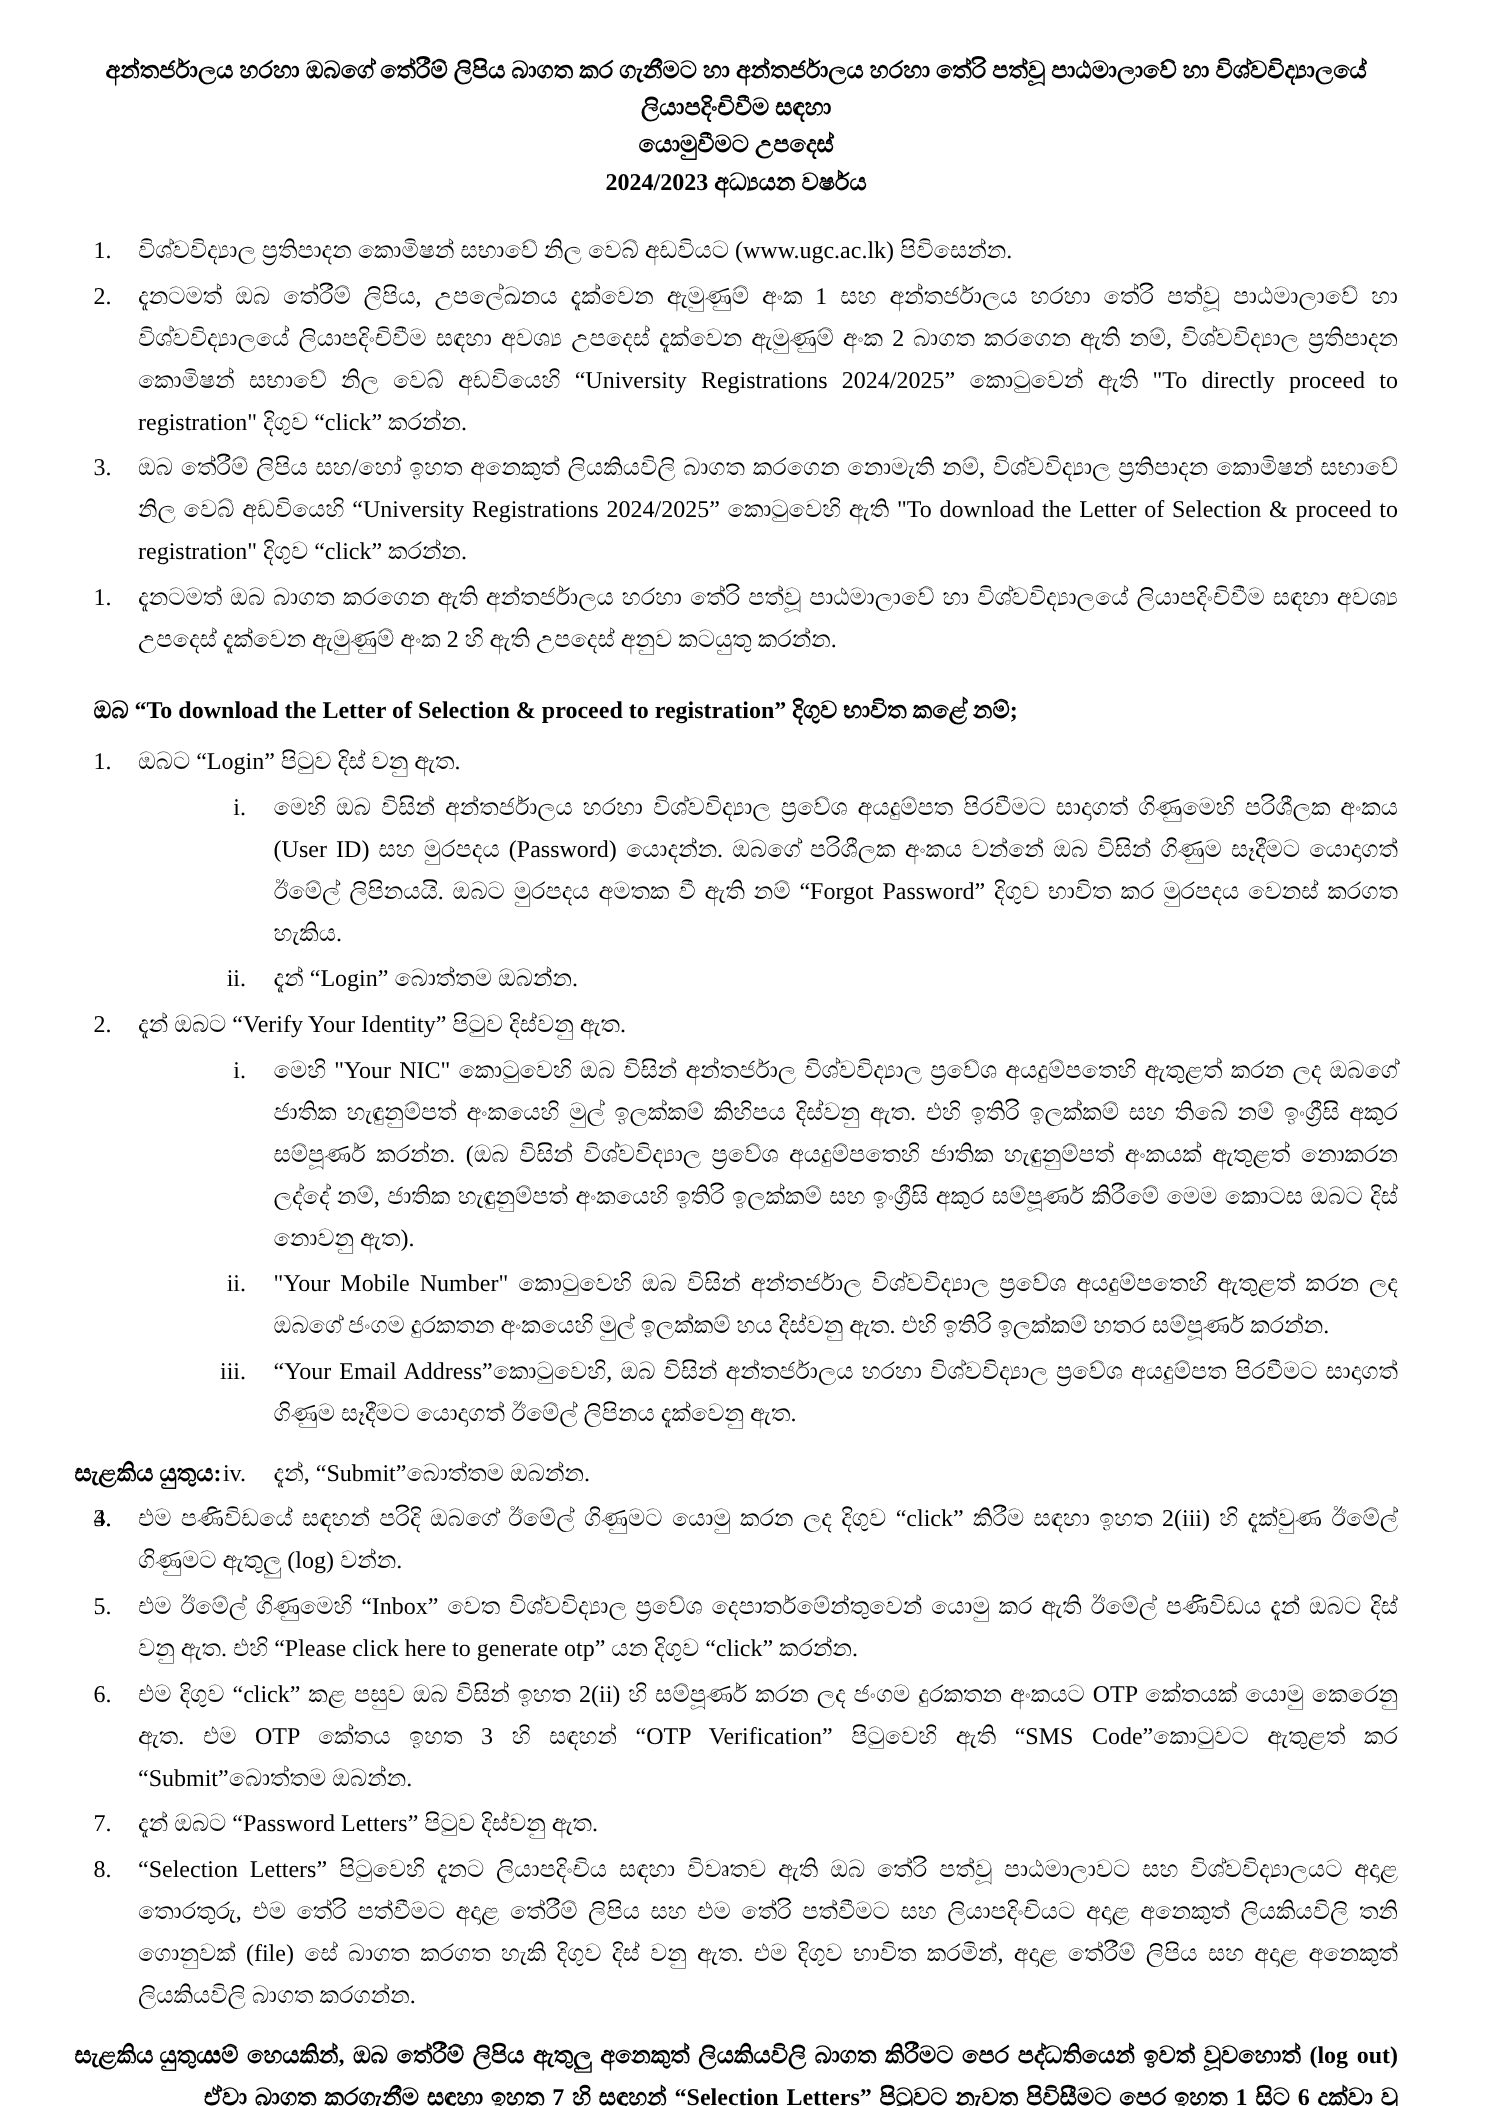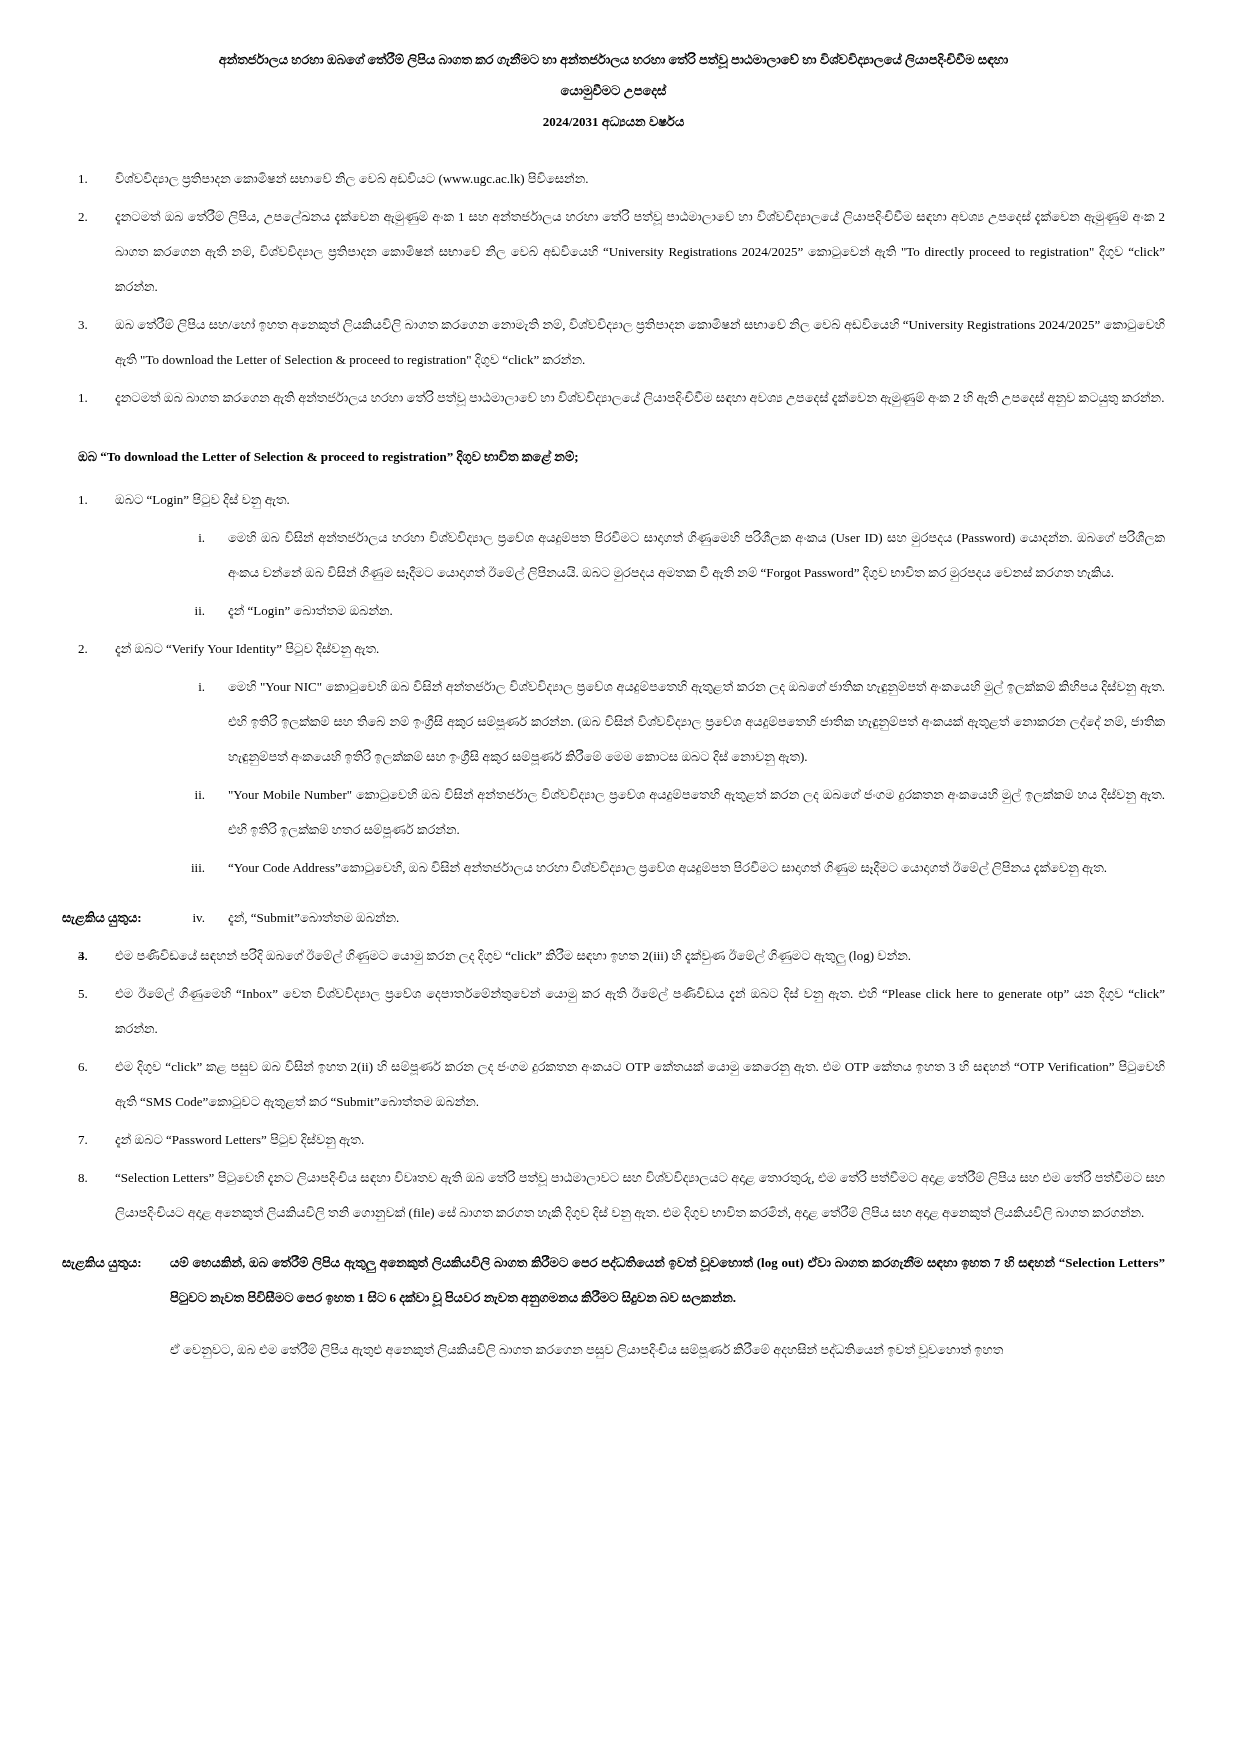--- a/index.html
+++ b/index.html
@@ -1,19 +1,19 @@
 <!DOCTYPE html>
 <html><head>
 <meta charset="utf-8">
 <style>
   html,body{margin:0;padding:0;background:#9a9a9a;}
   .page{
     width:1241px;height:1755px;background:#ffffff;color:#000;margin:0 auto;
     font-family:"Liberation Serif","DejaVu Serif",serif;
-    font-size:13px;box-sizing:border-box;
+    font-size:20px;box-sizing:border-box;
     padding:44px 76px 0 62px;overflow:hidden;
   }
   .blk{line-height:35px;}
   .b-t1,.b-t2,.b-t3{text-align:center;font-weight:bold;line-height:31px;}
   .b-t3{margin-bottom:24px;}
   .b-item{position:relative;margin-left:16px;padding-left:37px;text-align:justify;margin-top:3px;}
   .b-item > .marker{position:absolute;left:0;top:0;width:34px;}
   .b-sub{position:relative;margin-left:16px;padding-left:150px;text-align:justify;margin-top:3px;}
   .b-sub > .marker{position:absolute;left:85px;top:0;width:42px;text-align:right;}
   .b-head{font-weight:bold;margin:24px 0 8px 16px;}
@@ -22,33 +22,33 @@
   .b-notep{padding-left:108px;text-align:justify;margin:17px 0 8px 0;}
   .bold{font-weight:bold;}
 </style>
 </head>
 <body>
 
 <div class="page">
   <div id="doc-body">
       <div class="blk b-t1"><span class="bold">අන්තර්ජාලය හරහා ඔබගේ තේරීම් ලිපිය බාගත කර ගැනීමට හා අන්තර්ජාලය හරහා තේරි පත්වූ පාඨමාලාවේ හා විශ්වවිද්‍යාලයේ ලියාපදිංචිවීම සඳහා</span></div>
       <div class="blk b-t2"><span class="bold">යොමුවීමට උපදෙස්</span></div>
-      <div class="blk b-t3"><span class="bold">2024/2031 අධ්‍යයන වර්ෂය</span></div>
+      <div class="blk b-t3"><span class="bold">2024/2023 අධ්‍යයන වර්ෂය</span></div>
       <div class="blk b-item"><span class="marker">1.</span><span>විශ්වවිද්‍යාල ප්‍රතිපාදන කොමිෂන් සභාවේ නිල වෙබ් අඩවියට (www.ugc.ac.lk) පිවිසෙන්න.</span></div>
       <div class="blk b-item"><span class="marker">2.</span><span>දැනටමත් ඔබ තේරීම් ලිපිය, උපලේඛනය දැක්වෙන ඇමුණුම් අංක 1 සහ අන්තර්ජාලය හරහා තේරි පත්වූ පාඨමාලාවේ හා විශ්වවිද්‍යාලයේ ලියාපදිංචිවීම සඳහා අවශ්‍ය උපදෙස් දැක්වෙන ඇමුණුම් අංක 2 බාගත කරගෙන ඇති නම්, විශ්වවිද්‍යාල ප්‍රතිපාදන කොමිෂන් සභාවේ නිල වෙබ් අඩවියෙහි “University Registrations 2024/2025” කොටුවෙන් ඇති "To directly proceed to registration" දිගුව “click” කරන්න.</span></div>
       <div class="blk b-item"><span class="marker">3.</span><span>ඔබ තේරීම් ලිපිය සහ/හෝ ඉහත අනෙකුත් ලියකියවිලි බාගත කරගෙන නොමැති නම්, විශ්වවිද්‍යාල ප්‍රතිපාදන කොමිෂන් සභාවේ නිල වෙබ් අඩවියෙහි “University Registrations 2024/2025” කොටුවෙහි ඇති "To download the Letter of Selection &amp; proceed to registration" දිගුව “click” කරන්න.</span></div>
       <div class="blk b-item"><span class="marker">1.</span><span>දැනටමත් ඔබ බාගත කරගෙන ඇති අන්තර්ජාලය හරහා තේරි පත්වූ පාඨමාලාවේ හා විශ්වවිද්‍යාලයේ ලියාපදිංචිවීම සඳහා අවශ්‍ය උපදෙස් දැක්වෙන ඇමුණුම් අංක 2 හි ඇති උපදෙස් අනුව කටයුතු කරන්න.</span></div>
       <div class="blk b-head"><span class="bold">ඔබ “To download the Letter of Selection &amp; proceed to registration” දිගුව භාවිත කළේ නම්;</span></div>
       <div class="blk b-item"><span class="marker">1.</span><span>ඔබට “Login” පිටුව දිස් වනු ඇත.</span></div>
       <div class="blk b-sub"><span class="marker">i.</span><span>මෙහි ඔබ විසින් අන්තර්ජාලය හරහා විශ්වවිද්‍යාල ප්‍රවේශ අයදුම්පත පිරවීමට සාදාගත් ගිණුමෙහි පරිශීලක අංකය (User ID) සහ මුරපදය (Password) යොදන්න. ඔබගේ පරිශීලක අංකය වන්නේ ඔබ විසින් ගිණුම සෑදීමට යොදාගත් ඊමේල් ලිපිනයයි. ඔබට මුරපදය අමතක වී ඇති නම් “Forgot Password” දිගුව භාවිත කර මුරපදය වෙනස් කරගත හැකිය.</span></div>
       <div class="blk b-sub"><span class="marker">ii.</span><span>දැන් “Login” බොත්තම ඔබන්න.</span></div>
       <div class="blk b-item"><span class="marker">2.</span><span>දැන් ඔබට “Verify Your Identity” පිටුව දිස්වනු ඇත.</span></div>
       <div class="blk b-sub"><span class="marker">i.</span><span>මෙහි "Your NIC" කොටුවෙහි ඔබ විසින් අන්තර්ජාල විශ්වවිද්‍යාල ප්‍රවේශ අයදුම්පතෙහි ඇතුළත් කරන ලද ඔබගේ ජාතික හැඳුනුම්පත් අංකයෙහි මුල් ඉලක්කම් කිහිපය දිස්වනු ඇත. එහි ඉතිරි ඉලක්කම් සහ තිබේ නම් ඉංග්‍රීසි අකුර සම්පූර්ණ කරන්න. (ඔබ විසින් විශ්වවිද්‍යාල ප්‍රවේශ අයදුම්පතෙහි ජාතික හැඳුනුම්පත් අංකයක් ඇතුළත් නොකරන ලද්දේ නම්, ජාතික හැඳුනුම්පත් අංකයෙහි ඉතිරි ඉලක්කම් සහ ඉංග්‍රීසි අකුර සම්පූර්ණ කිරීමේ මෙම කොටස ඔබට දිස් නොවනු ඇත).</span></div>
       <div class="blk b-sub"><span class="marker">ii.</span><span>"Your Mobile Number" කොටුවෙහි ඔබ විසින් අන්තර්ජාල විශ්වවිද්‍යාල ප්‍රවේශ අයදුම්පතෙහි ඇතුළත් කරන ලද ඔබගේ ජංගම දුරකතන අංකයෙහි මුල් ඉලක්කම් හය දිස්වනු ඇත. එහි ඉතිරි ඉලක්කම් හතර සම්පූර්ණ කරන්න.</span></div>
-      <div class="blk b-sub"><span class="marker">iii.</span><span>“Your Code Address”කොටුවෙහි, ඔබ විසින් අන්තර්ජාලය හරහා විශ්වවිද්‍යාල ප්‍රවේශ අයදුම්පත පිරවීමට සාදාගත් ගිණුම සෑදීමට යොදාගත් ඊමේල් ලිපිනය දැක්වෙනු ඇත.</span></div>
+      <div class="blk b-sub"><span class="marker">iii.</span><span>“Your Email Address”කොටුවෙහි, ඔබ විසින් අන්තර්ජාලය හරහා විශ්වවිද්‍යාල ප්‍රවේශ අයදුම්පත පිරවීමට සාදාගත් ගිණුම සෑදීමට යොදාගත් ඊමේල් ලිපිනය දැක්වෙනු ඇත.</span></div>
       <div class="blk b-note"><span class="note-label">සැළකිය යුතුය:</span></div>
       <div class="blk b-sub"><span class="marker">iv.</span><span>දැන්, “Submit”බොත්තම ඔබන්න.</span></div>
       <div class="blk b-item"><span class="marker">3.</span></div>
       <div class="blk b-item"><span class="marker">4.</span><span>එම පණිවිඩයේ සඳහන් පරිදි ඔබගේ ඊමේල් ගිණුමට යොමු කරන ලද දිගුව “click” කිරීම සඳහා ඉහත 2(iii) හි දැක්වුණ ඊමේල් ගිණුමට ඇතුලු (log) වන්න.</span></div>
       <div class="blk b-item"><span class="marker">5.</span><span>එම ඊමේල් ගිණුමෙහි “Inbox” වෙත විශ්වවිද්‍යාල ප්‍රවේශ දෙපාර්තමේන්තුවෙන් යොමු කර ඇති ඊමේල් පණිවිඩය දැන් ඔබට දිස් වනු ඇත. එහි “Please click here to generate otp” යන දිගුව “click” කරන්න.</span></div>
       <div class="blk b-item"><span class="marker">6.</span><span>එම දිගුව “click” කළ පසුව ඔබ විසින් ඉහත 2(ii) හි සම්පූර්ණ කරන ලද ජංගම දුරකතන අංකයට OTP කේතයක් යොමු කෙරෙනු ඇත. එම OTP කේතය ඉහත 3 හි සඳහන් “OTP Verification” පිටුවෙහි ඇති “SMS Code”කොටුවට ඇතුළත් කර “Submit”බොත්තම ඔබන්න.</span></div>
       <div class="blk b-item"><span class="marker">7.</span><span>දැන් ඔබට “Password Letters” පිටුව දිස්වනු ඇත.</span></div>
       <div class="blk b-item"><span class="marker">8.</span><span>“Selection Letters” පිටුවෙහි දැනට ලියාපදිංචිය සඳහා විවෘතව ඇති ඔබ තේරි පත්වූ පාඨමාලාවට සහ විශ්වවිද්‍යාලයට අදාළ තොරතුරු, එම තේරි පත්වීමට අදාළ තේරීම් ලිපිය සහ එම තේරි පත්වීමට සහ ලියාපදිංචියට අදාළ අනෙකුත් ලියකියවිලි තනි ගොනුවක් (file) සේ බාගත කරගත හැකි දිගුව දිස් වනු ඇත. එම දිගුව භාවිත කරමින්, අදාළ තේරීම් ලිපිය සහ අදාළ අනෙකුත් ලියකියවිලි බාගත කරගන්න.</span></div>
       <div class="blk b-note"><span class="note-label">සැළකිය යුතුය:</span><span class="bold">යම් හෙයකින්, ඔබ තේරීම් ලිපිය ඇතුලු අනෙකුත් ලියකියවිලි බාගත කිරීමට පෙර පද්ධතියෙන් ඉවත් වූවහොත් (log out) ඒවා බාගත කරගැනීම සඳහා ඉහත 7 හි සඳහන් “Selection Letters” පිටුවට නැවත පිවිසීමට පෙර ඉහත 1 සිට 6 දක්වා වූ පියවර නැවත අනුගමනය කිරීමට සිදුවන බව සලකන්න.</span></div>
       <div class="blk b-notep"><span>ඒ වෙනුවට, ඔබ එම තේරීම් ලිපිය ඇතුළු අනෙකුත් ලියකියවිලි බාගත කරගෙන පසුව ලියාපදිංචිය සම්පූර්ණ කිරීමේ අදහසින් පද්ධතියෙන් ඉවත් වූවහොත් ඉහත </span></div>

